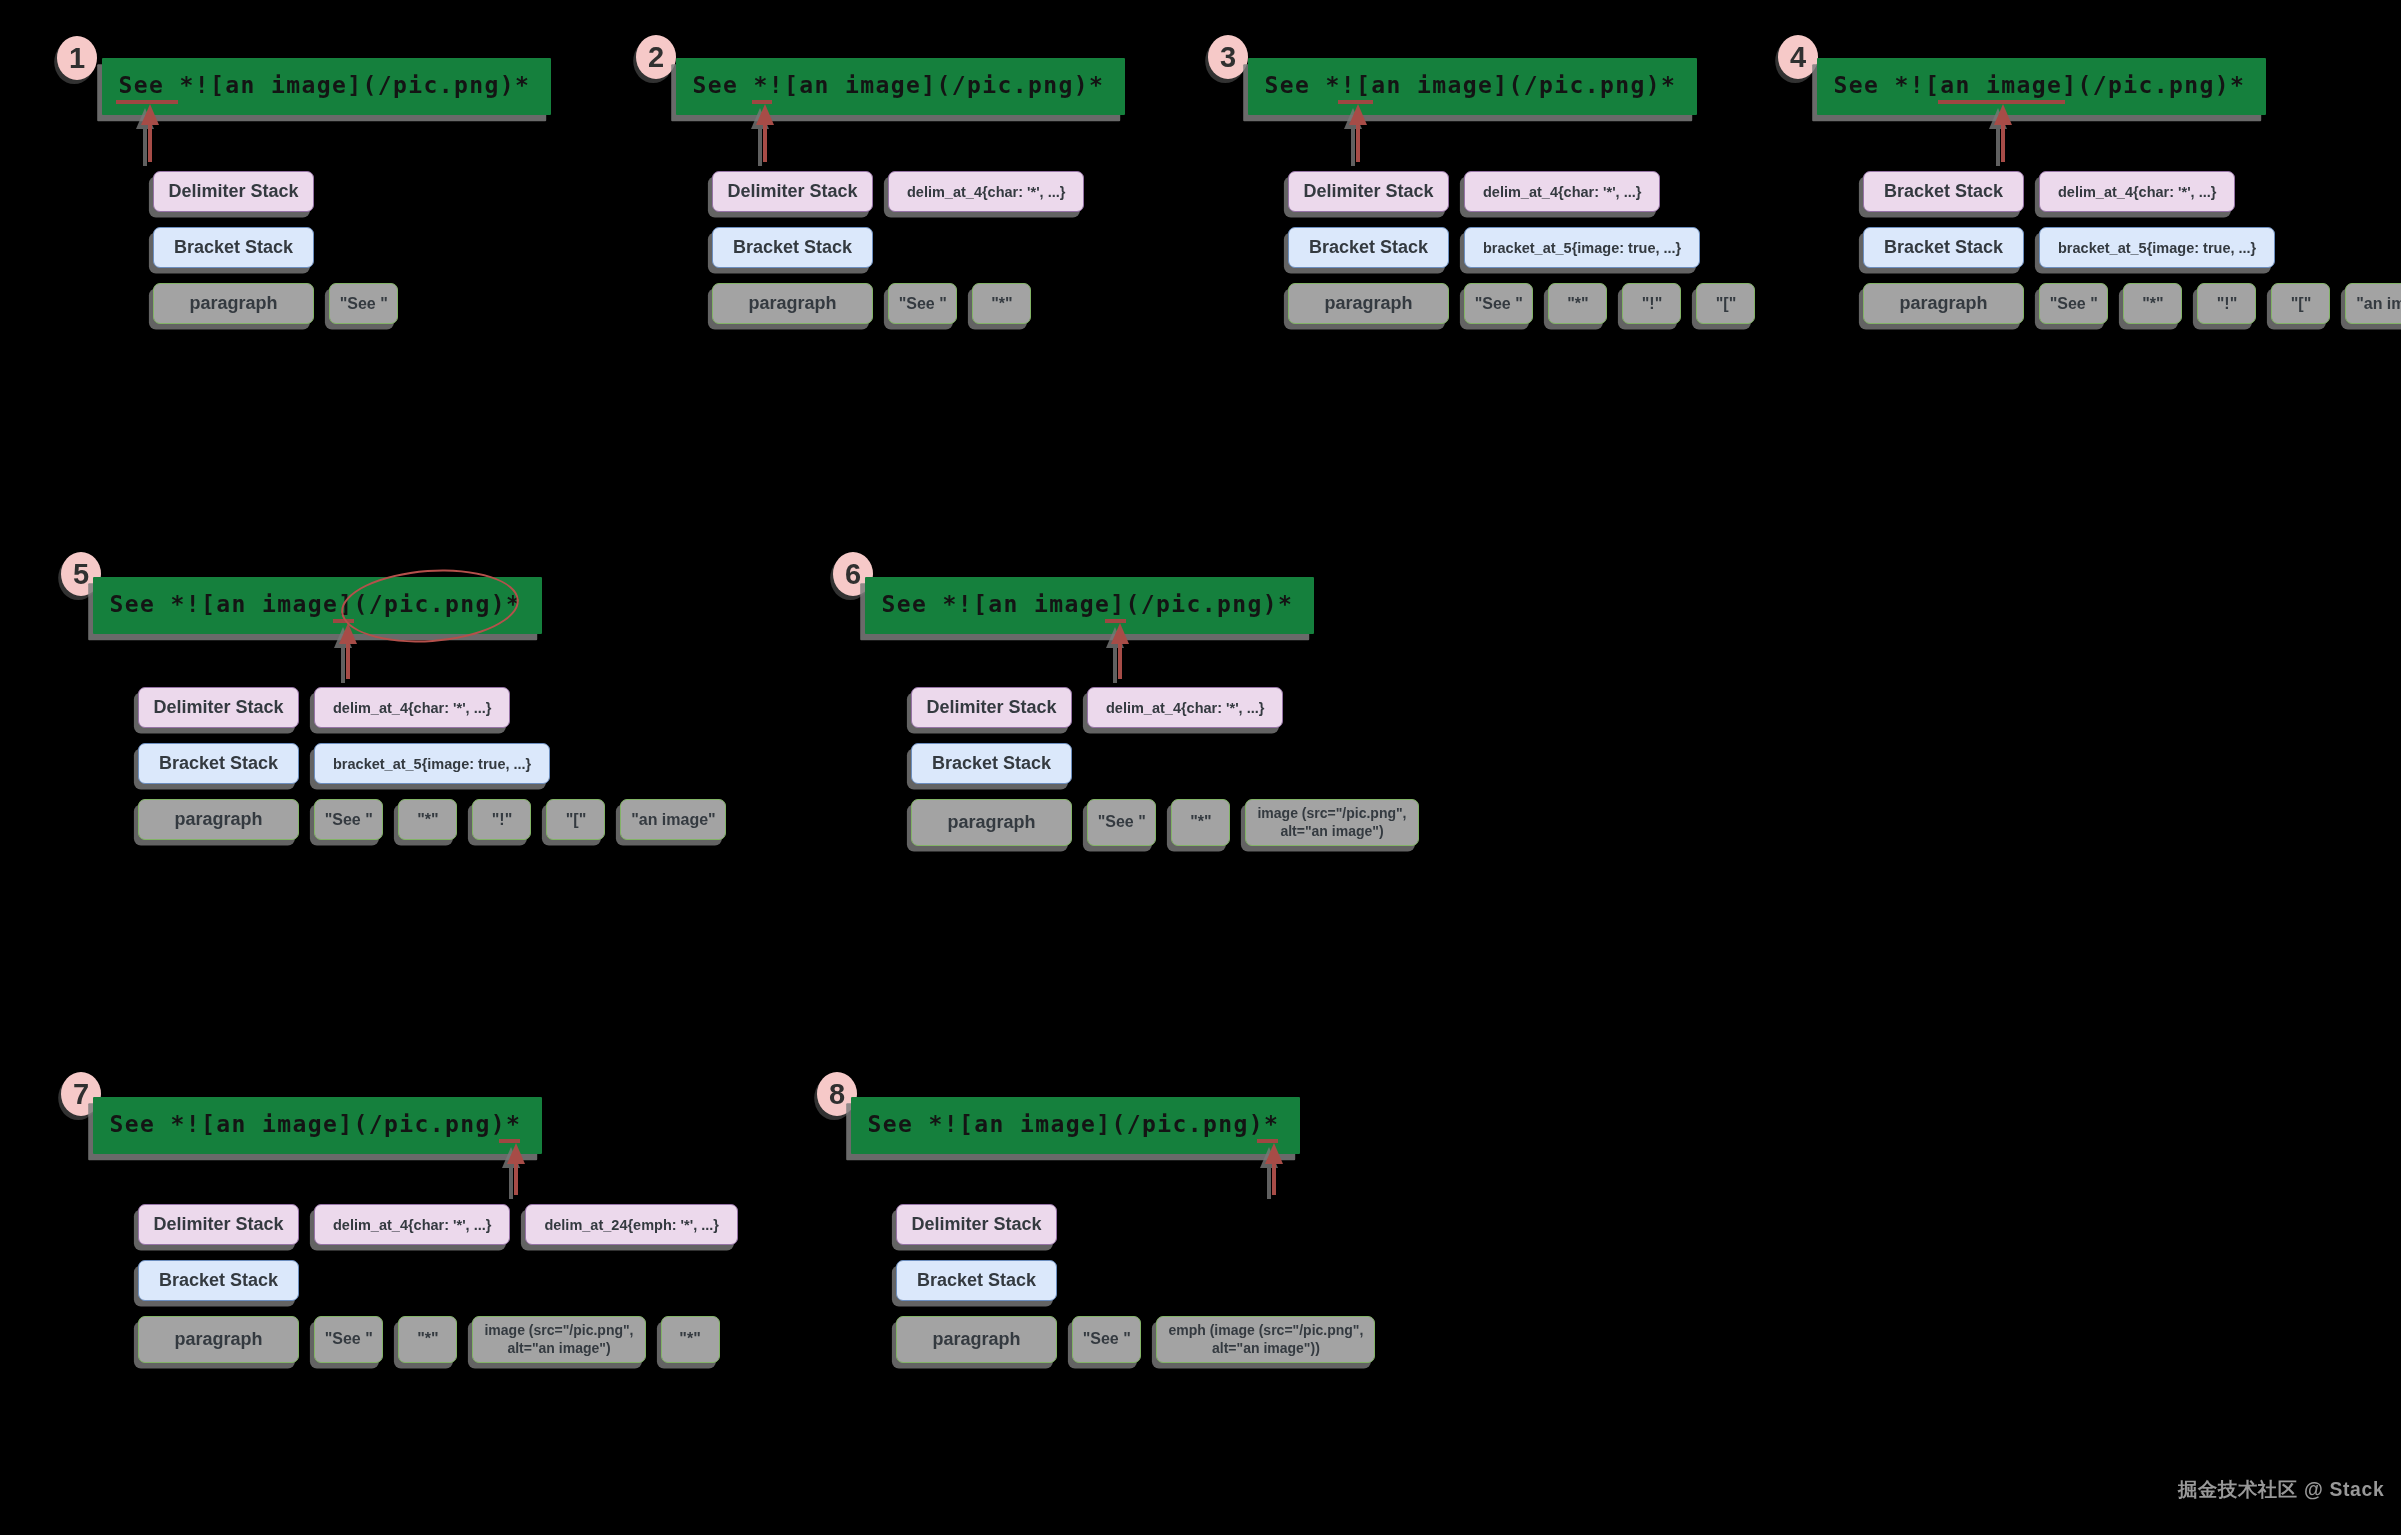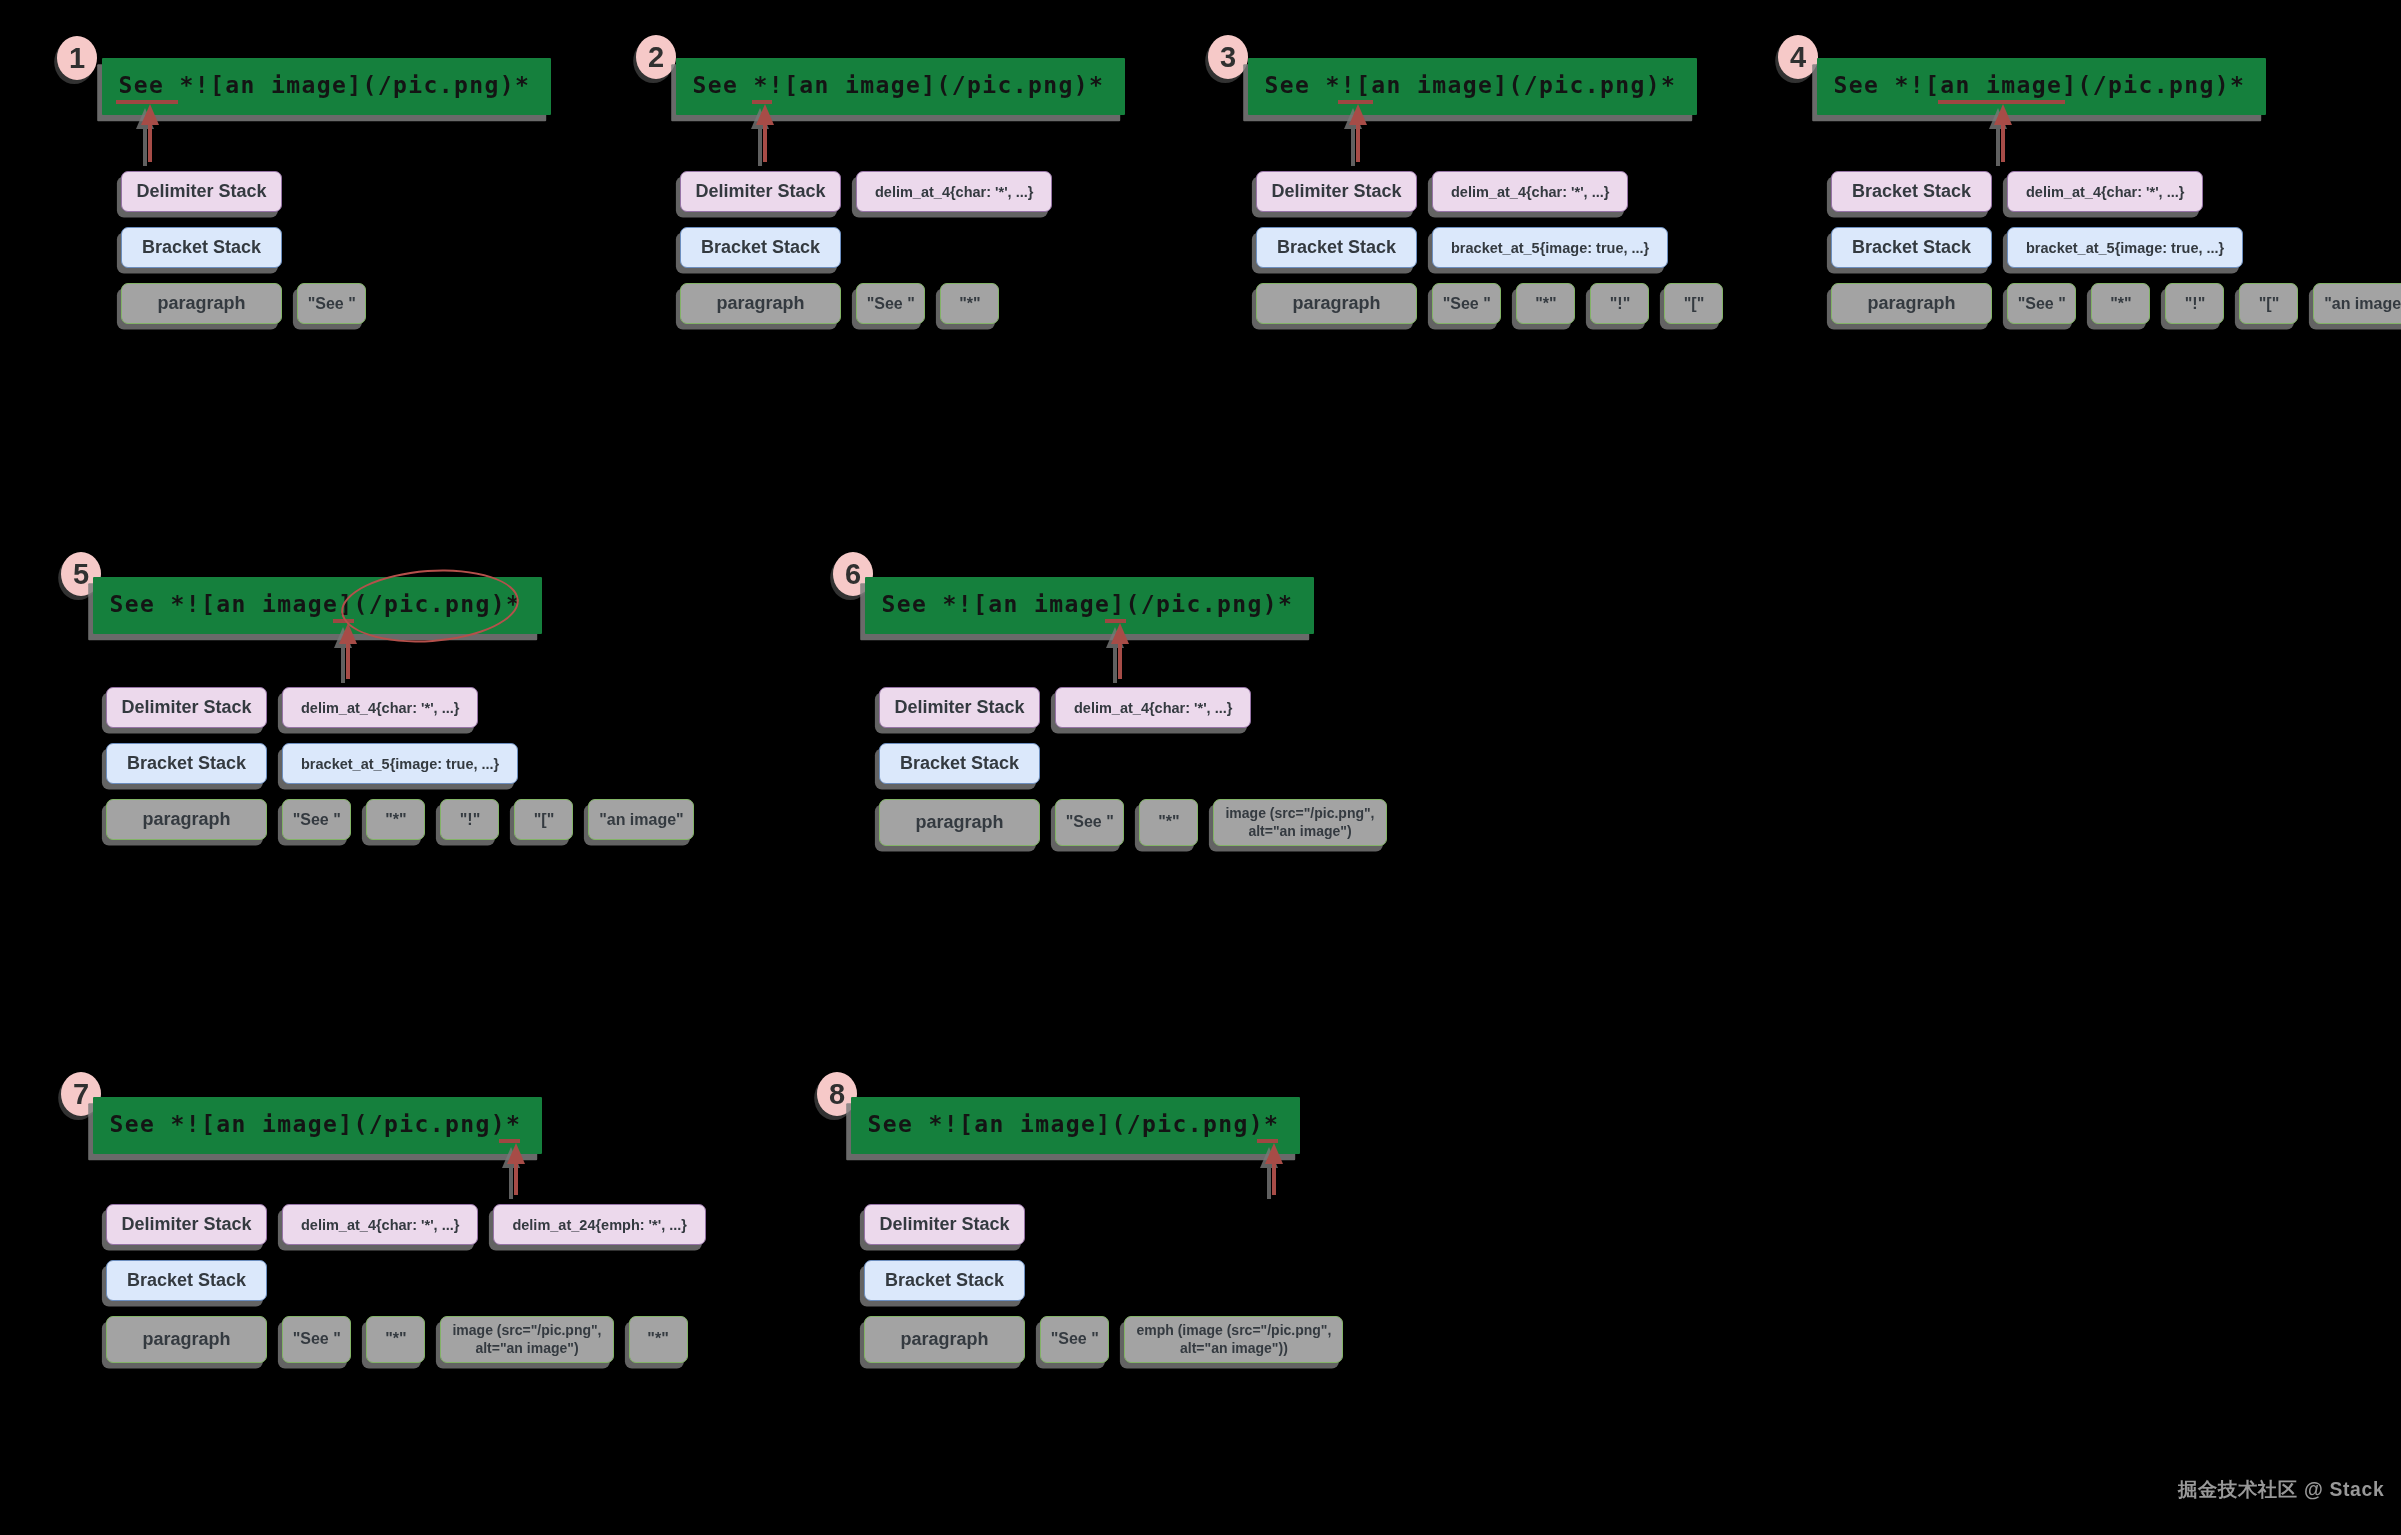--- a/index.html
+++ b/index.html
@@ -30,21 +30,21 @@
     box-shadow:-2.8px 4.1px 0 rgba(110,110,110,0.45);
   }
   
   .row{position:absolute;display:flex;gap:15px;align-items:stretch;}
   .box{
     box-sizing:border-box;min-height:41px;border-radius:7px;
     display:flex;align-items:center;justify-content:center;text-align:center;
     font-weight:bold;color:#343a40;position:relative;
     box-shadow:-4.1px 5.5px 0 rgba(124,124,124,0.8);
   }
-  .label{width:161px;font-size:18px;flex:none;}
+  .label{width:161px;font-size:18px;flex:none;margin-left:32px;}
   .item{padding:0 18px;font-size:14.5px;white-space:pre;}
   .token{min-width:59px;padding:0 9.7px;font-size:16px;white-space:pre;}
   .two-line{font-size:14px;line-height:1.3;white-space:pre-line;padding:4.1px 11px;}
   .purple{background:#ecd9ec;border:1.4px solid #9673a6;}
   .blue{background:#dbe8fb;border:1.4px solid #6c8ebf;}
   .green{background:#a3a3a3;border:1.4px solid #82b366;}
   
   .ellipse{position:absolute;border:2.8px solid #b5504b;border-radius:50%;pointer-events:none;}
   
   #watermark{

